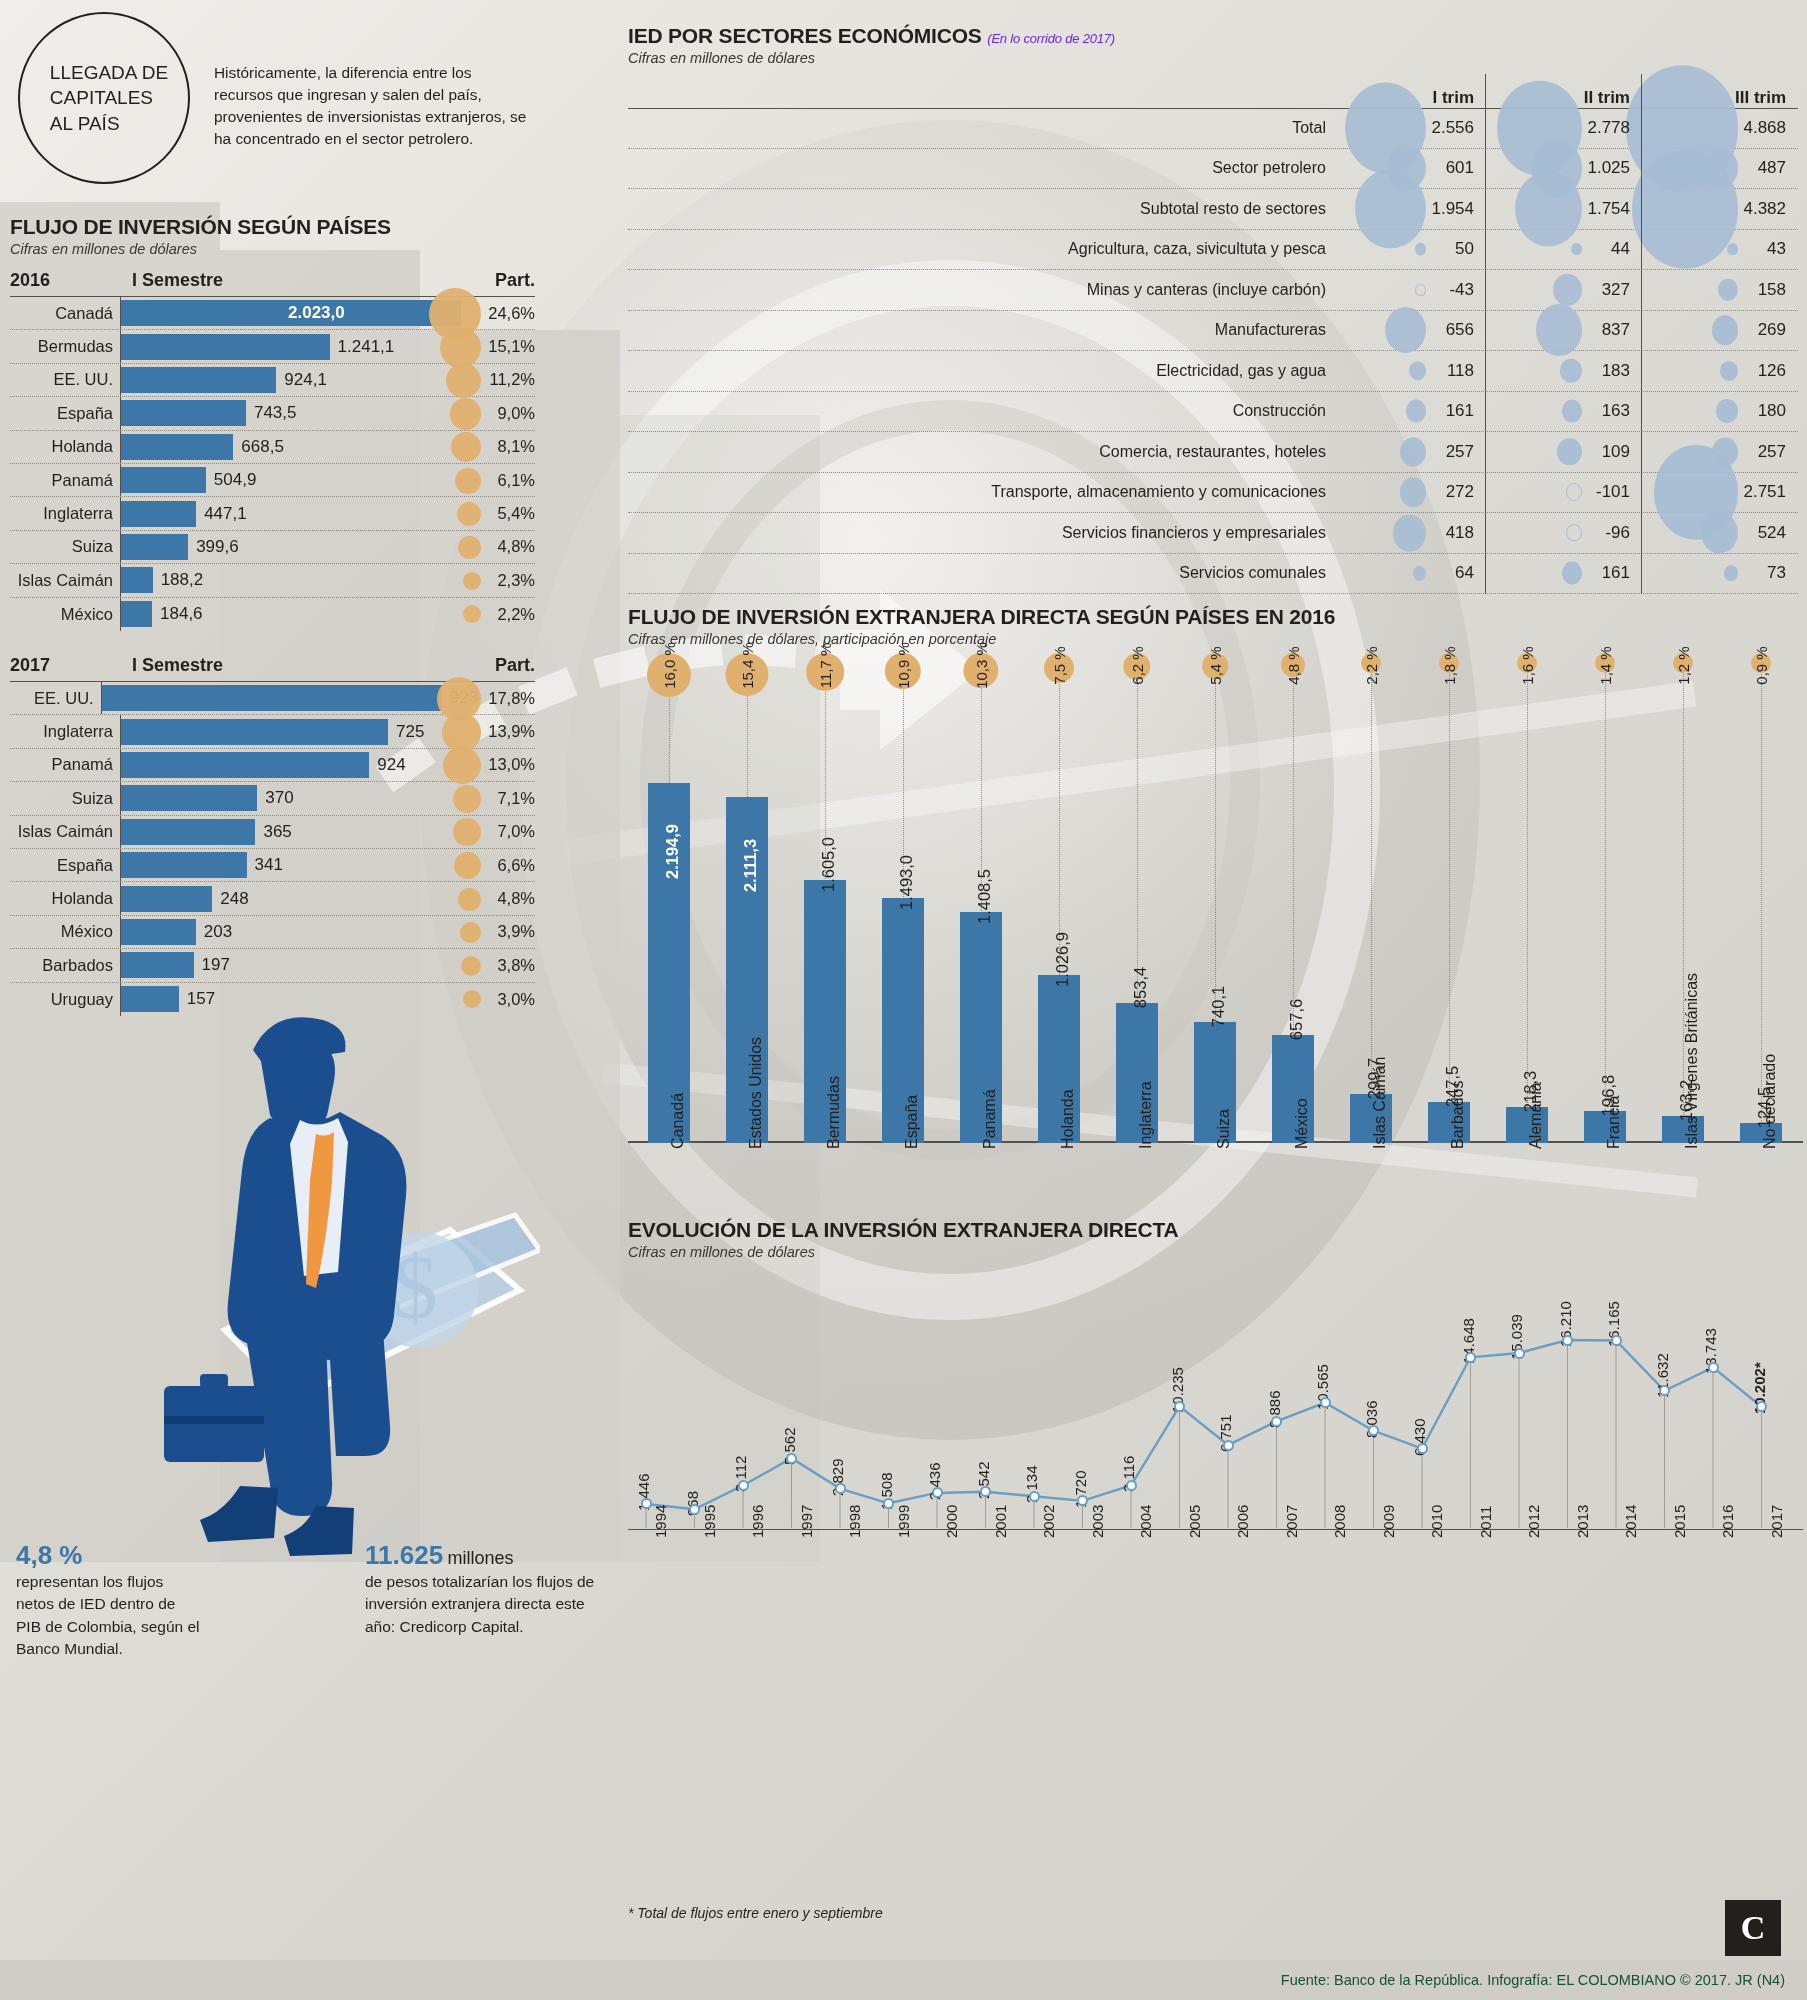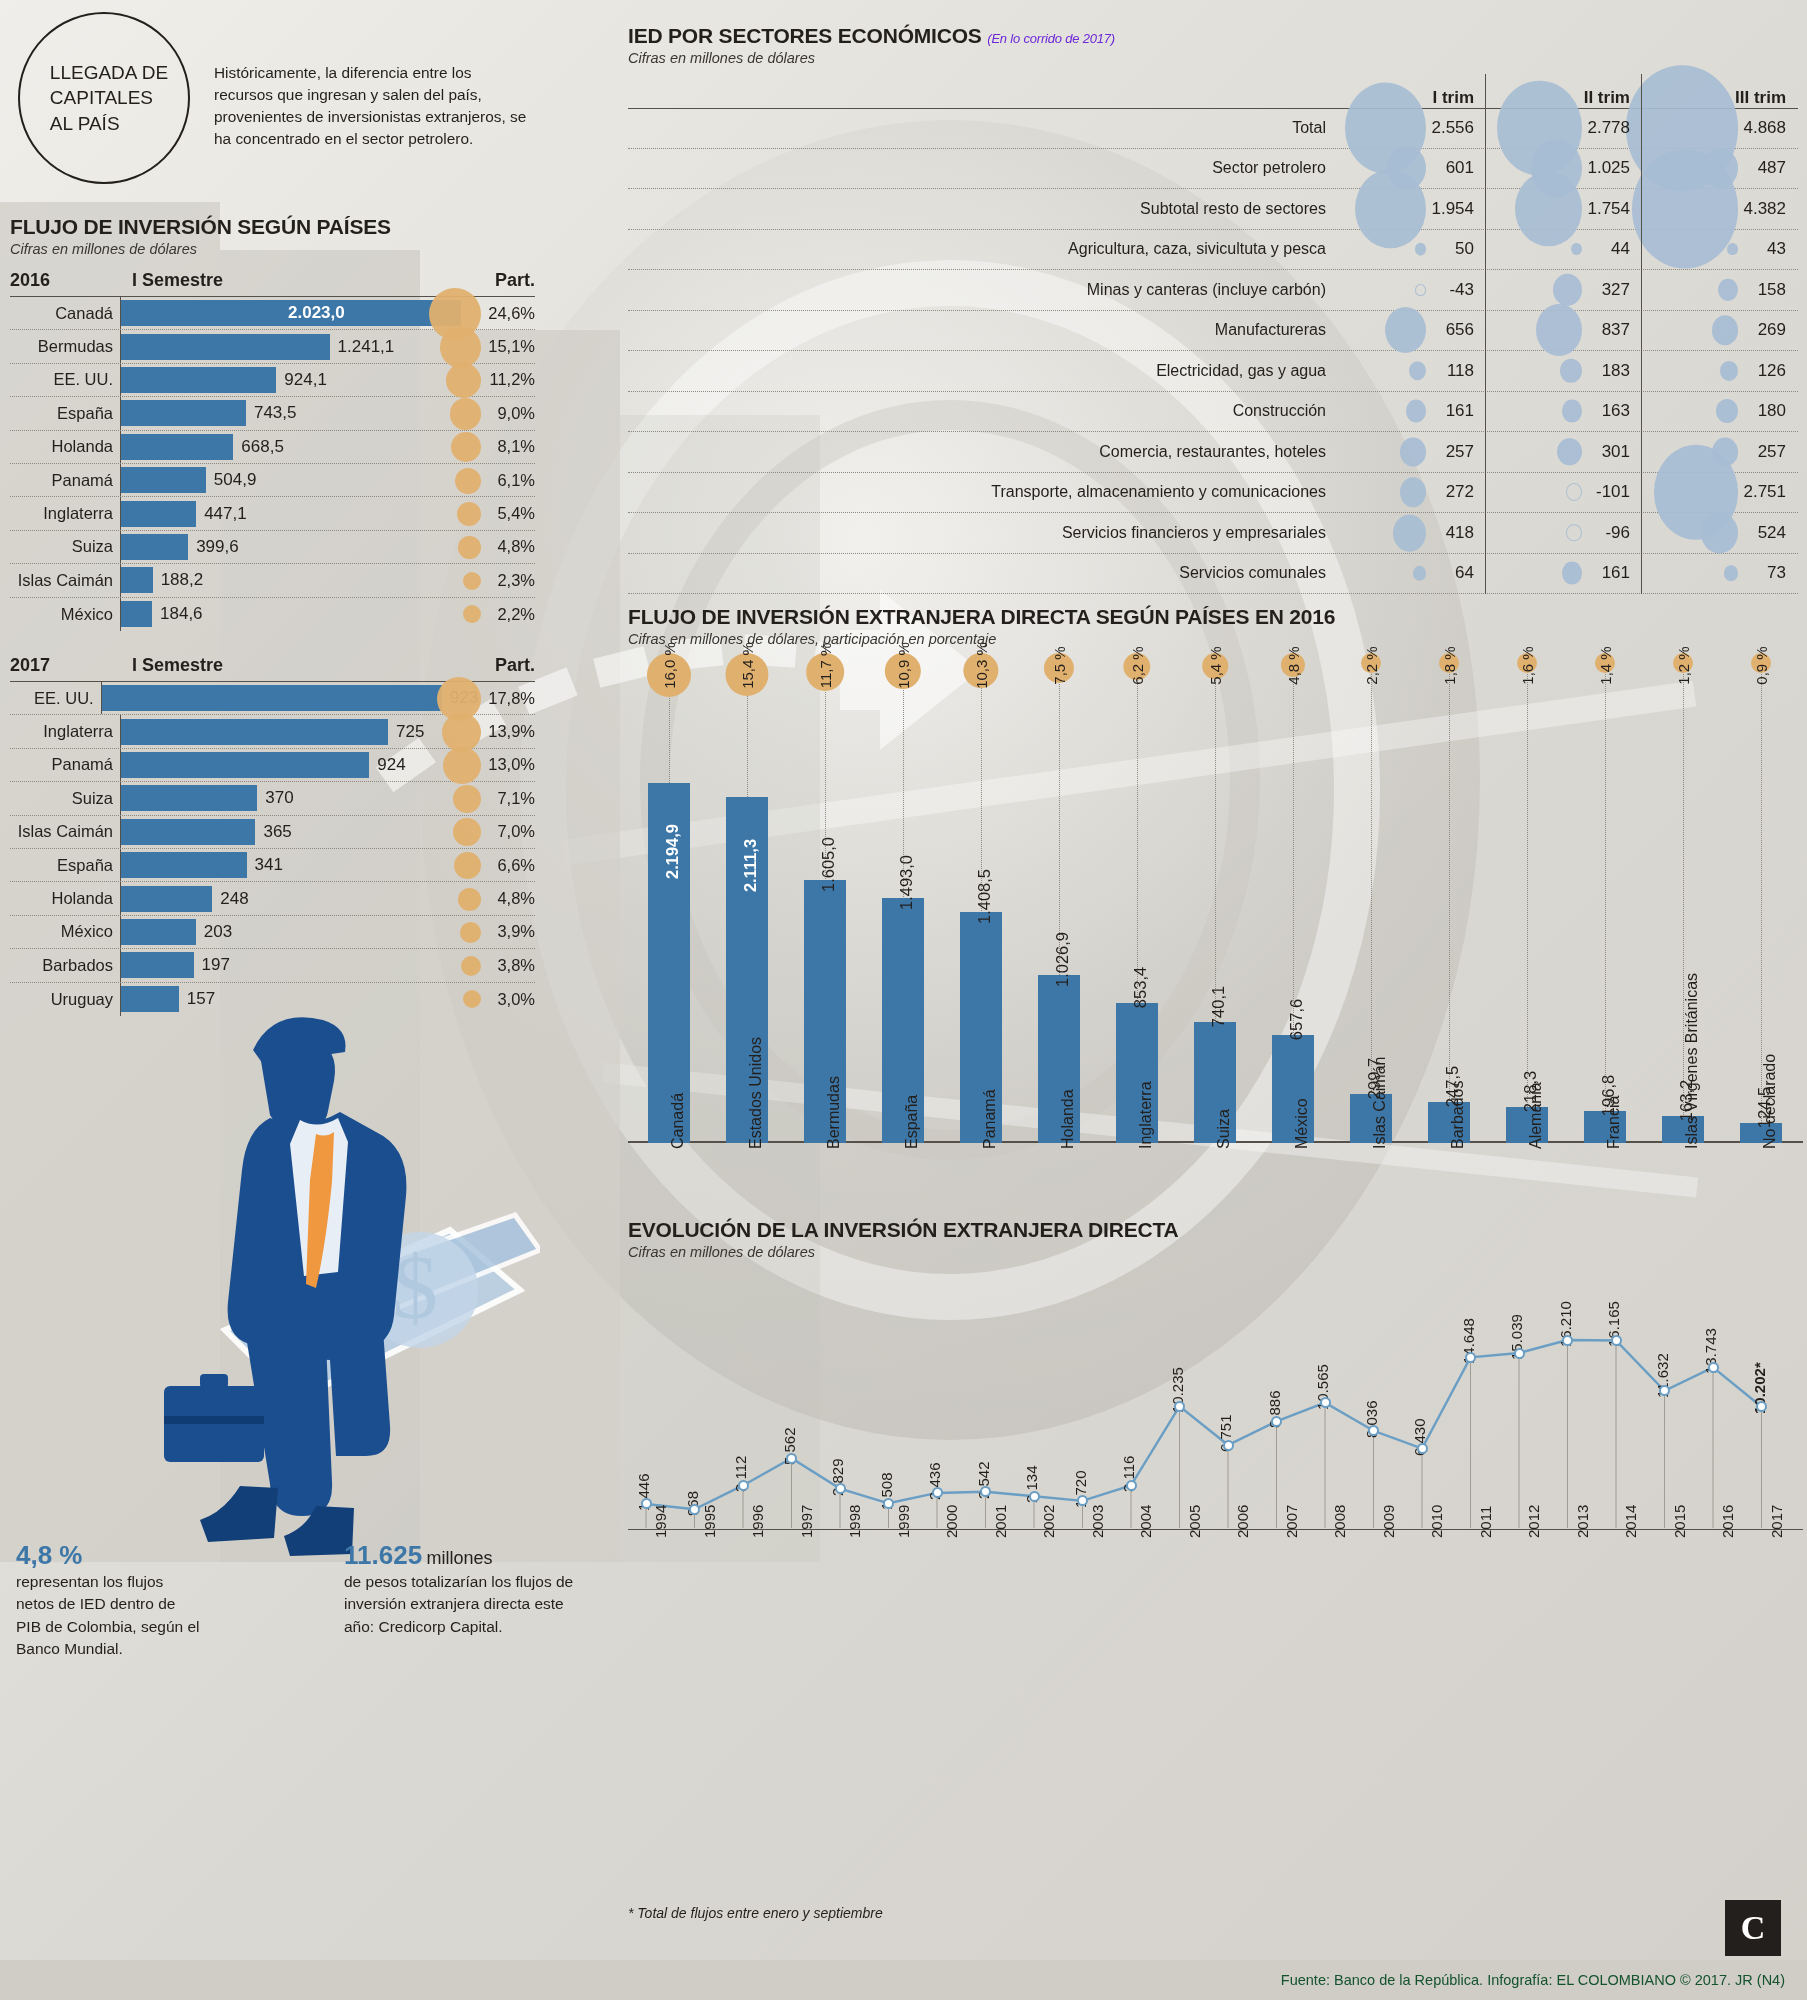--- a/index.html
+++ b/index.html
@@ -70,21 +70,21 @@
   .vb-axis{position:absolute;left:0;right:0;height:1.6px;background:#55504a;bottom:0;}
   
   #line{position:absolute;left:628px;top:1218px;width:1175px;}
   #line-plot{position:relative;height:250px;margin-top:20px;}
   .ln-pt{position:absolute;width:11px;height:11px;border-radius:50%;background:#fff;border:2px solid #6a9ec4;z-index:3;}
   .ln-num{position:absolute;transform:rotate(-90deg);transform-origin:left bottom;white-space:nowrap;font-size:15px;color:#231f1c;}
   .ln-num.last{font-weight:bold;}
   .ln-axis{position:absolute;left:0;right:0;bottom:0;height:1.4px;background:#55504a;}
   
   #hl1{position:absolute;left:16px;top:1540px;width:185px;}
-  #hl2{position:absolute;left:344px;top:1540px;width:230px;}
+  #hl2{position:absolute;left:365px;top:1540px;width:230px;}
   .hl-big{font-size:26px;font-weight:bold;color:#3d77a8;}
   .hl-txt{font-size:15.5px;line-height:1.45;color:#231f1c;}
   
   #footer{position:absolute;left:0;right:0;bottom:0;height:40px;background:#cfcdc6;
     display:flex;align-items:center;justify-content:flex-end;padding-right:22px;font-size:14.5px;color:#14532d;}
   #logo{position:absolute;right:26px;top:1900px;width:56px;height:56px;background:#231f1c;
     display:flex;align-items:center;justify-content:center;color:#fff;font-size:34px;font-weight:bold;
     font-family:"Liberation Serif", serif;}
   #linefoot{position:absolute;left:628px;top:1905px;font-size:14px;font-style:italic;color:#231f1c;}
 </style>
@@ -492,21 +492,21 @@
         </div>
       </div>
       <div class="st-row">
         <div class="st-label">Comercia, restaurantes, hoteles</div>
         <div class="st-cell">
           <div class="bub" style="width:25.734118683582437px;height:28.822212925612334px;right:60px;top:50%;transform:translateY(-50%)"></div>
           <div class="num">257</div>
         </div>
         <div class="st-cell">
           <div class="bub" style="width:24.660321790883216px;height:27.619560405789205px;right:60px;top:50%;transform:translateY(-50%)"></div>
-          <div class="num">301</div>
+          <div class="num">109</div>
         </div>
         <div class="st-cell">
           <div class="bub" style="width:25.734118683582437px;height:28.822212925612334px;right:60px;top:50%;transform:translateY(-50%)"></div>
           <div class="num">257</div>
         </div>
       </div>
       <div class="st-row">
         <div class="st-label">Transporte, almacenamiento y comunicaciones</div>
         <div class="st-cell">
           <div class="bub" style="width:26.474464837162113px;height:29.65140061762157px;right:60px;top:50%;transform:translateY(-50%)"></div>

